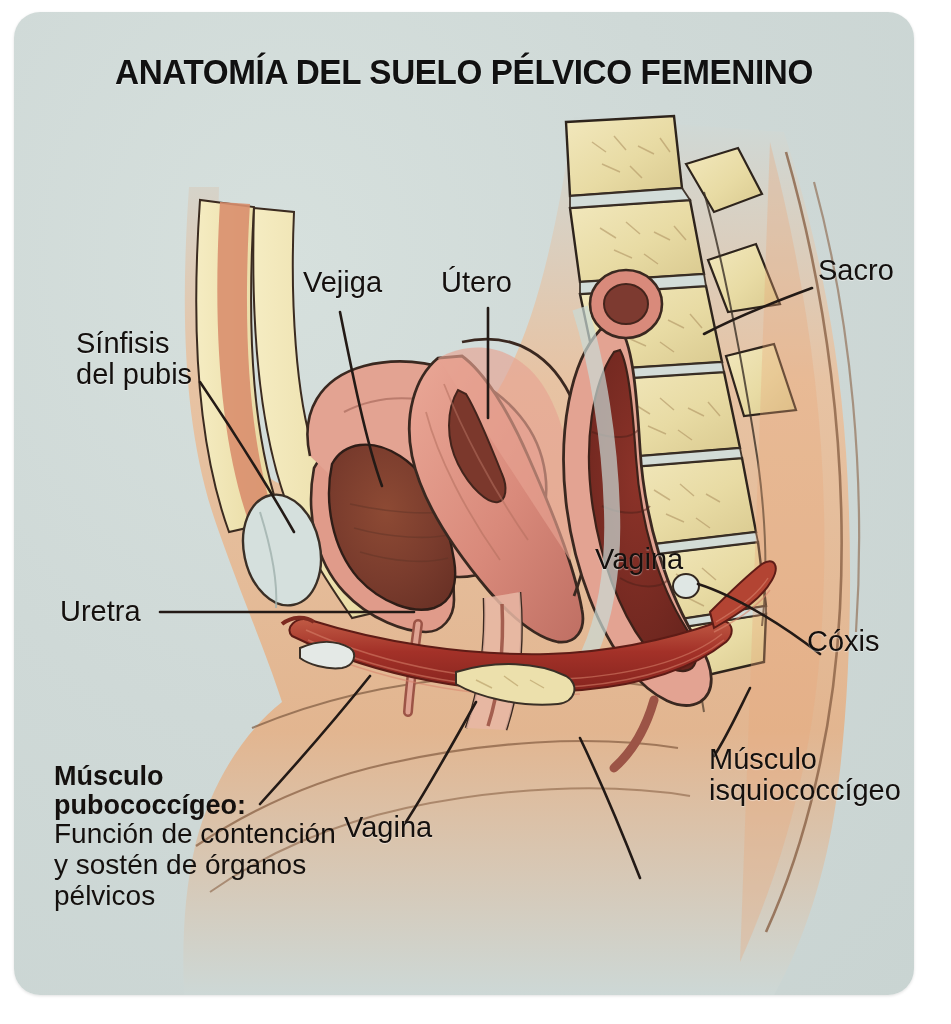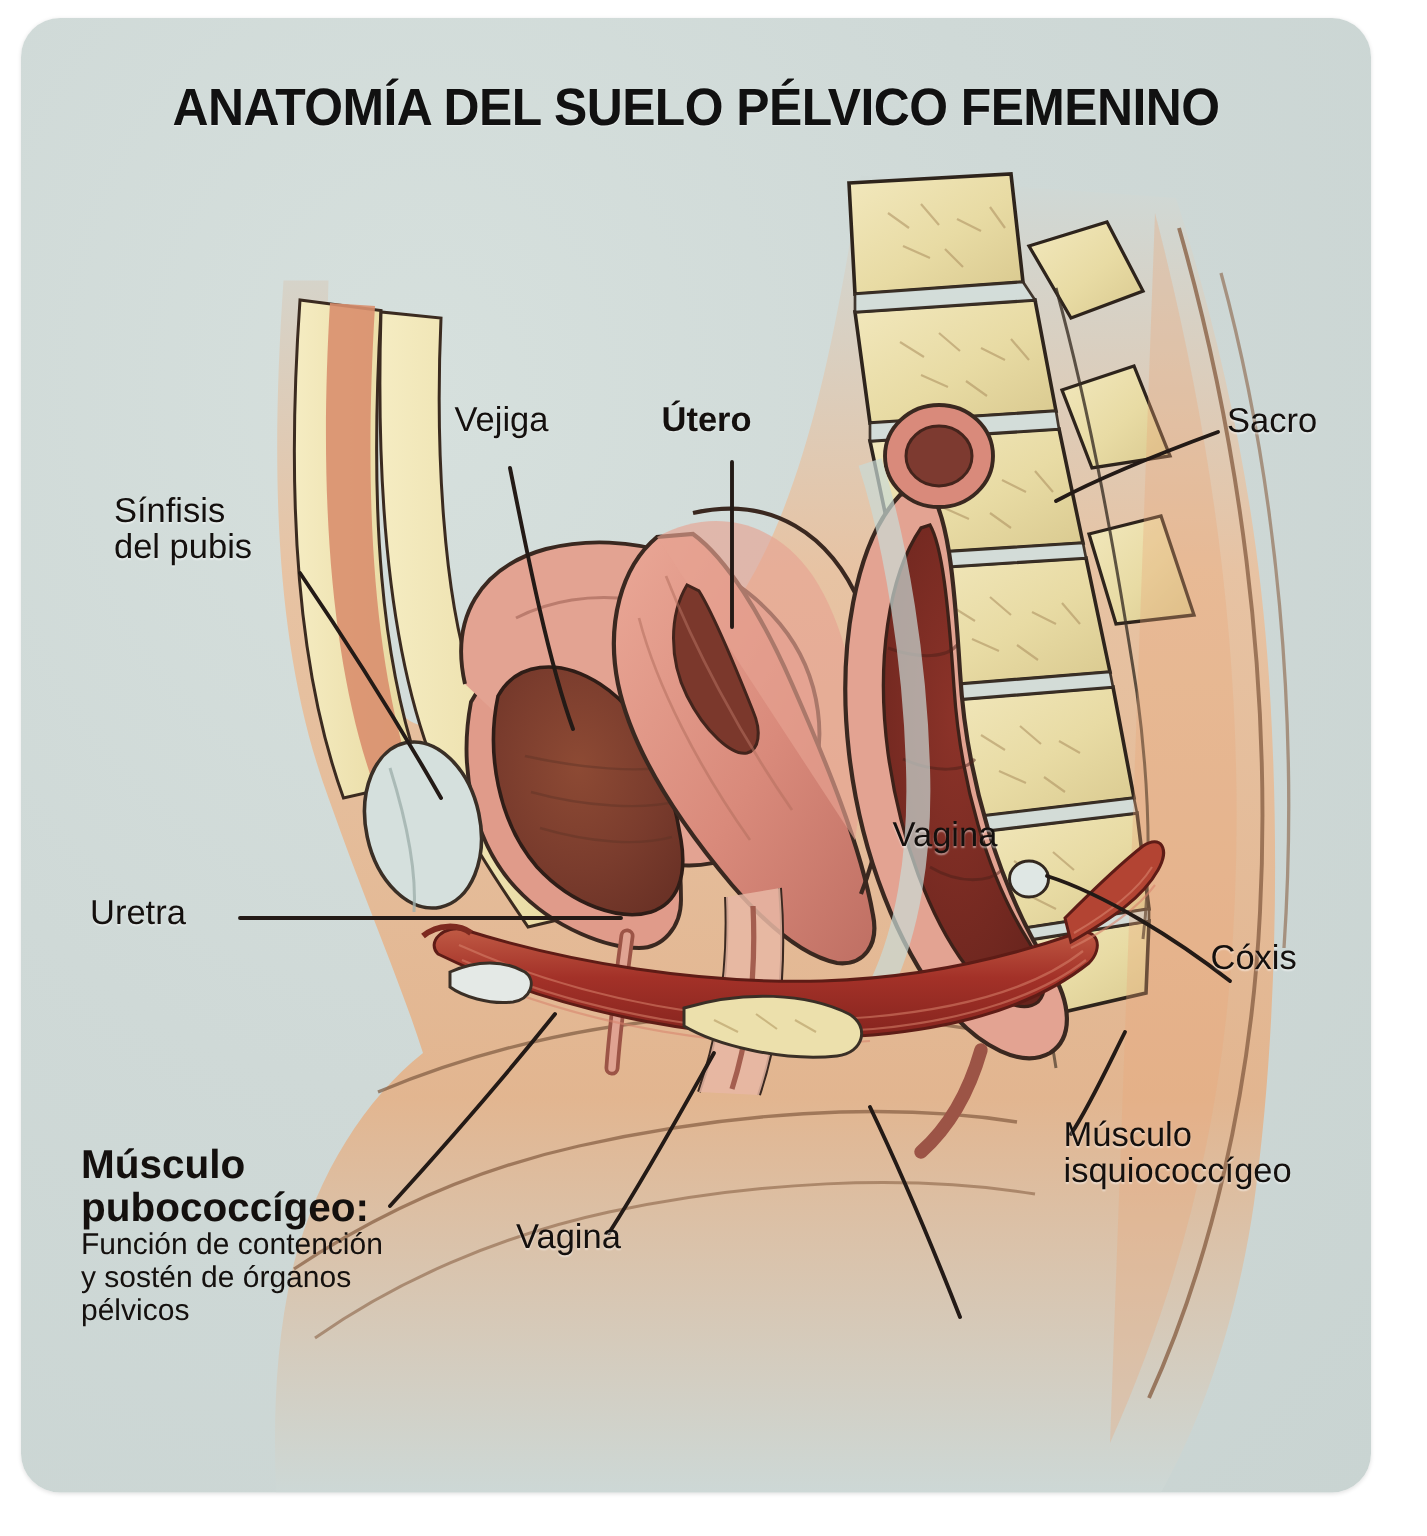--- a/index.html
+++ b/index.html
@@ -29,29 +29,29 @@
     transform:scaleX(.95);
     text-shadow:0 1px 1px rgba(255,255,255,.55);
   }
 
   svg#art{position:absolute; left:0; top:0;}
 
   .lbl{
     position:absolute;
     color:#14100e;
     font-family:"Liberation Sans", sans-serif;
-    font-size:23px;
+    font-size:29px;
     line-height:1.06;
     white-space:pre-line;
     text-shadow:0 1px 1px rgba(255,255,255,.45);
   }
   .blk{position:absolute;}
   .blk .hd{font-weight:bold; font-size:27px; line-height:1.06; color:#14100e;
            white-space:pre-line;}
-  .blk .bd{font-size:20px; line-height:1.1; color:#14100e; white-space:pre-line;}
+  .blk .bd{font-size:28px; line-height:1.1; color:#14100e; white-space:pre-line;}
 </style>
 </head>
 <body>
 
 <div id="card">
 
   <div id="title">ANATOMÍA DEL SUELO PÉLVICO FEMENINO</div>
 
   <svg id="art" width="894" height="983" viewBox="0 0 894 983">
     <defs>
@@ -276,23 +276,23 @@
     </g>
   </svg>
 
   <div class="lbl" style="left:62px; top:316px;">Sínfisis
 del pubis</div>
 
   <div class="lbl" style="left:46px; top:584px;">Uretra</div>
 
   <div class="lbl" style="left:289px; top:255px;">Vejiga</div>
 
-  <div class="lbl" style="left:427px; top:255px;font-weight:bold;">Útero</div>
-
-  <div class="lbl" style="left:804px; top:256px;">Sacro</div>
+  <div class="lbl" style="left:427px; top:255px;">Útero</div>
+
+  <div class="lbl" style="left:804px; top:243px;">Sacro</div>
 
   <div class="lbl" style="left:581px; top:532px;">Vagina</div>
 
   <div class="lbl" style="left:793px; top:614px;">Cóxis</div>
 
   <div class="lbl" style="left:695px; top:732px;">Músculo
 isquiococcígeo</div>
 
 
   <div class="lbl" style="left:330px; top:800px;">Vagina</div>

